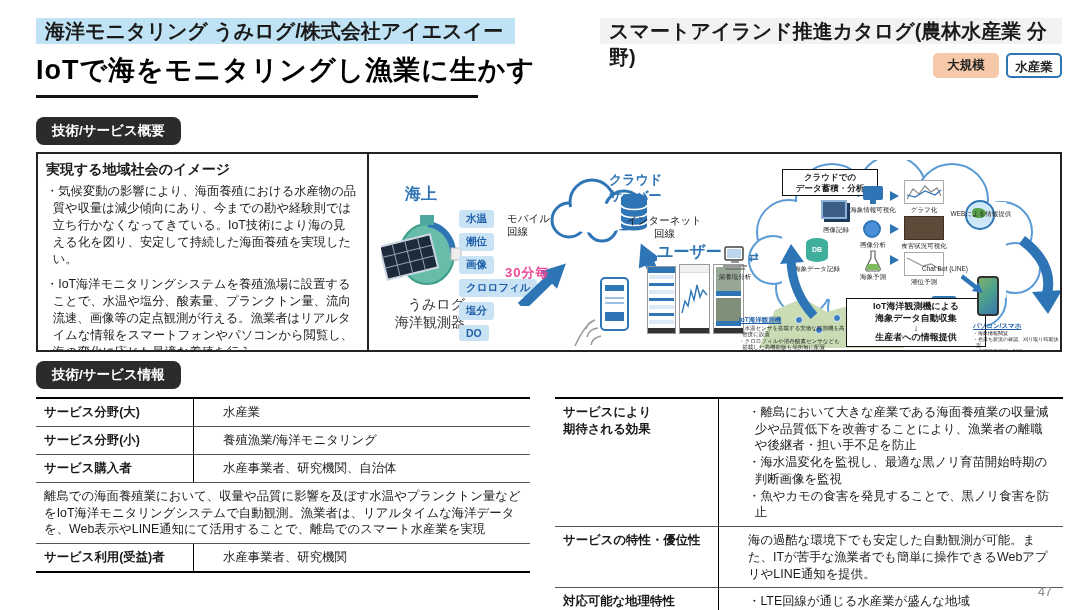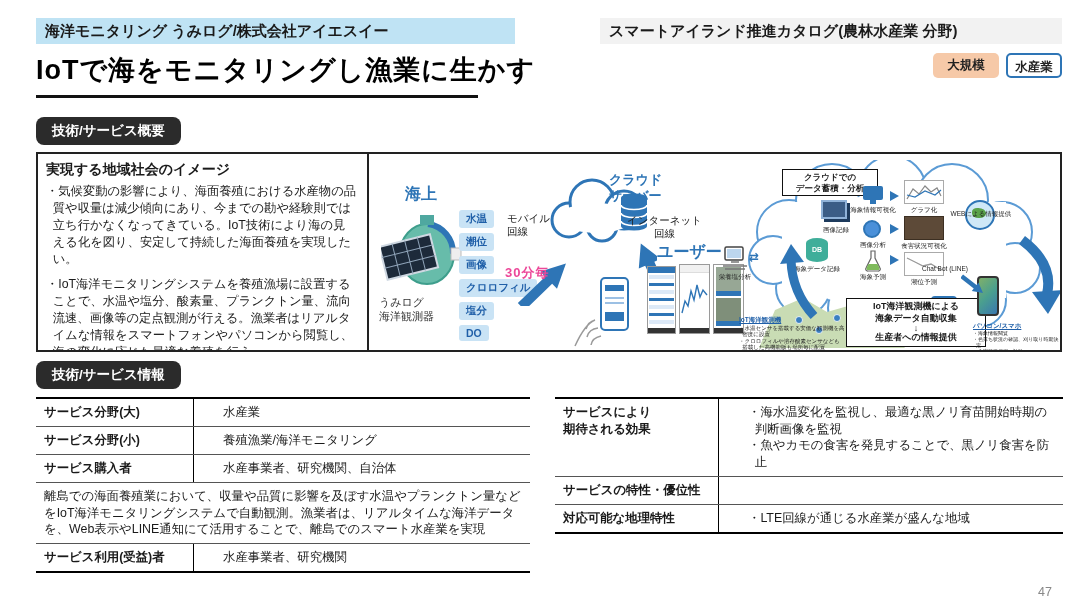--- a/index.html
+++ b/index.html
@@ -1,41 +1,41 @@
 <!DOCTYPE html>
 <html><head>
 <meta charset="utf-8">
 <style>
   html,body{margin:0;padding:0;}
   body{width:1082px;height:610px;position:relative;background:#fff;color:#1a1a1a;
        font-family:"Liberation Sans","DejaVu Sans",sans-serif;overflow:hidden;}
   .abs{position:absolute;}
   
-  .band{position:absolute;top:18px;height:26px;line-height:26px;font-weight:bold;font-size:15px;padding:0 9px;box-sizing:border-box;}
+  .band{position:absolute;top:18px;height:26px;line-height:26px;font-weight:bold;font-size:20px;padding:0 9px;box-sizing:border-box;}
   .band-left{left:36px;width:479px;background:#BFE3F4;}
   .band-right{left:600px;width:462px;background:#F2F2F2;}
   .tagbadge{position:absolute;top:53px;height:25px;line-height:25px;text-align:center;font-size:12.5px;font-weight:bold;border-radius:5px;box-sizing:border-box;}
   .tag-scale{left:933px;width:66px;background:#F6C9A8;color:#222;}
   .tag-industry{left:1006px;width:56px;background:#fff;border:2px solid #2E75B6;color:#222;}
   .title{position:absolute;left:36px;top:52px;margin:0;font-size:27px;font-weight:bold;letter-spacing:1px;color:#000;}
   .rule{position:absolute;left:36px;top:95px;width:442px;height:0;border-bottom:3px solid #111;}
   .sec-badge{position:absolute;left:36px;background:#2B2B2B;color:#fff;font-size:13.5px;font-weight:bold;padding:5px 16px;border-radius:8px;}
   
   .ov-box{position:absolute;left:36px;top:152px;width:1026px;height:200px;border:2px solid #222;box-sizing:border-box;overflow:hidden;}
   .ov-text{position:absolute;left:0;top:0;bottom:0;width:331px;border-right:2px solid #222;box-sizing:border-box;padding:7px 10px 8px 8px;}
   .ov-head{font-size:14px;font-weight:bold;margin-bottom:4px;}
   .ov-p{font-size:12.3px;line-height:1.38;margin:0 0 8px 0;text-indent:-0.55em;padding-left:0.55em;}
   .dg{position:absolute;left:331px;top:0;right:0;bottom:0;}
   .blue-big{color:#2E75B6;font-weight:bold;font-size:16px;position:absolute;}
   .pre{white-space:pre-line;}
   .smalltxt{position:absolute;font-size:10.5px;line-height:1.2;color:#222;}
   .chip{position:absolute;left:90px;background:#C9E3F5;color:#1F5FA8;font-weight:bold;font-size:10.5px;padding:2px 7px;border-radius:3px;white-space:nowrap;}
   .interval{position:absolute;color:#ec4899;font-weight:bold;font-size:13px;letter-spacing:1px;}
   .cloudcap{position:absolute;color:#2E75B6;font-weight:bold;font-size:13px;line-height:1.2;}
-  .devcap{position:absolute;font-size:11px;line-height:1.25;text-align:left;color:#333;}
+  .devcap{position:absolute;font-size:14px;line-height:1.25;text-align:right;color:#333;}
   
   .scr{position:absolute;border:1px solid #9a9a9a;background:#fff;box-sizing:border-box;}
   .scr .hd{height:6px;background:#2E75B6;}
   .scr .ft{position:absolute;left:0;right:0;bottom:0;height:5px;background:#333;}
   .rows{position:absolute;left:1px;right:1px;top:8px;bottom:6px;background:repeating-linear-gradient(#dce9f7 0 4px,#fff 4px 8px,#2E75B6 8px 11px,#fff 11px 15px);}
   .thumb{height:42%;background:#97a795;position:relative;margin:2px;}
   .thumb .bar{position:absolute;left:0;right:0;bottom:0;height:5px;background:#2E75B6;}
   
   .cap{position:absolute;font-size:6.5px;line-height:1.1;text-align:center;color:#222;}
   .anbox{position:absolute;border:1.5px solid #111;background:#fff;font-size:8.5px;font-weight:bold;text-align:center;line-height:1.25;padding:2px 3px;}
@@ -319,26 +319,28 @@
     <div class="tlabel">サービス利用(受益)者</div>
     <div class="tval">水産事業者、研究機関</div>
   </div>
 </div>
 
 <div class="tbl tbl-right">
   <div class="trow">
     <div class="tlabel pre">サービスにより
 期待される効果</div>
     <div class="tval">
+      <div class="bullet">・離島において大きな産業である海面養殖業の収量減少や品質低下を改善することにより、漁業者の離職や後継者・担い手不足を防止</div>
       <div class="bullet">・海水温変化を監視し、最適な黒ノリ育苗開始時期の判断画像を監視</div>
       <div class="bullet">・魚やカモの食害を発見することで、黒ノリ食害を防止</div>
     </div>
   </div>
   <div class="trow">
     <div class="tlabel">サービスの特性・優位性</div>
+    <div class="tval">海の過酷な環境下でも安定した自動観測が可能。また、ITが苦手な漁業者でも簡単に操作できるWebアプリやLINE通知を提供。</div>
   </div>
   <div class="trow">
     <div class="tlabel">対応可能な地理特性</div>
     <div class="tval">・LTE回線が通じる水産業が盛んな地域</div>
   </div>
 </div>
 
 <div class="pagenum">47</div>
 
 </body></html>

